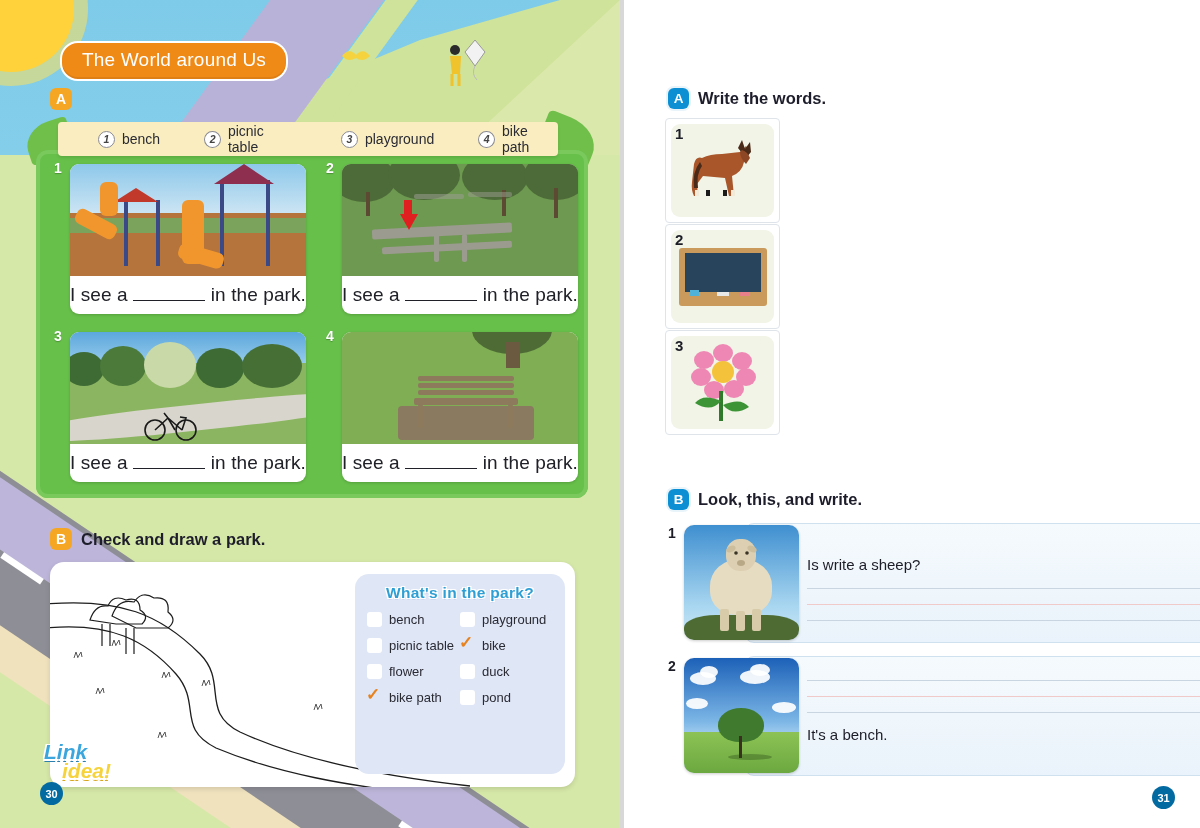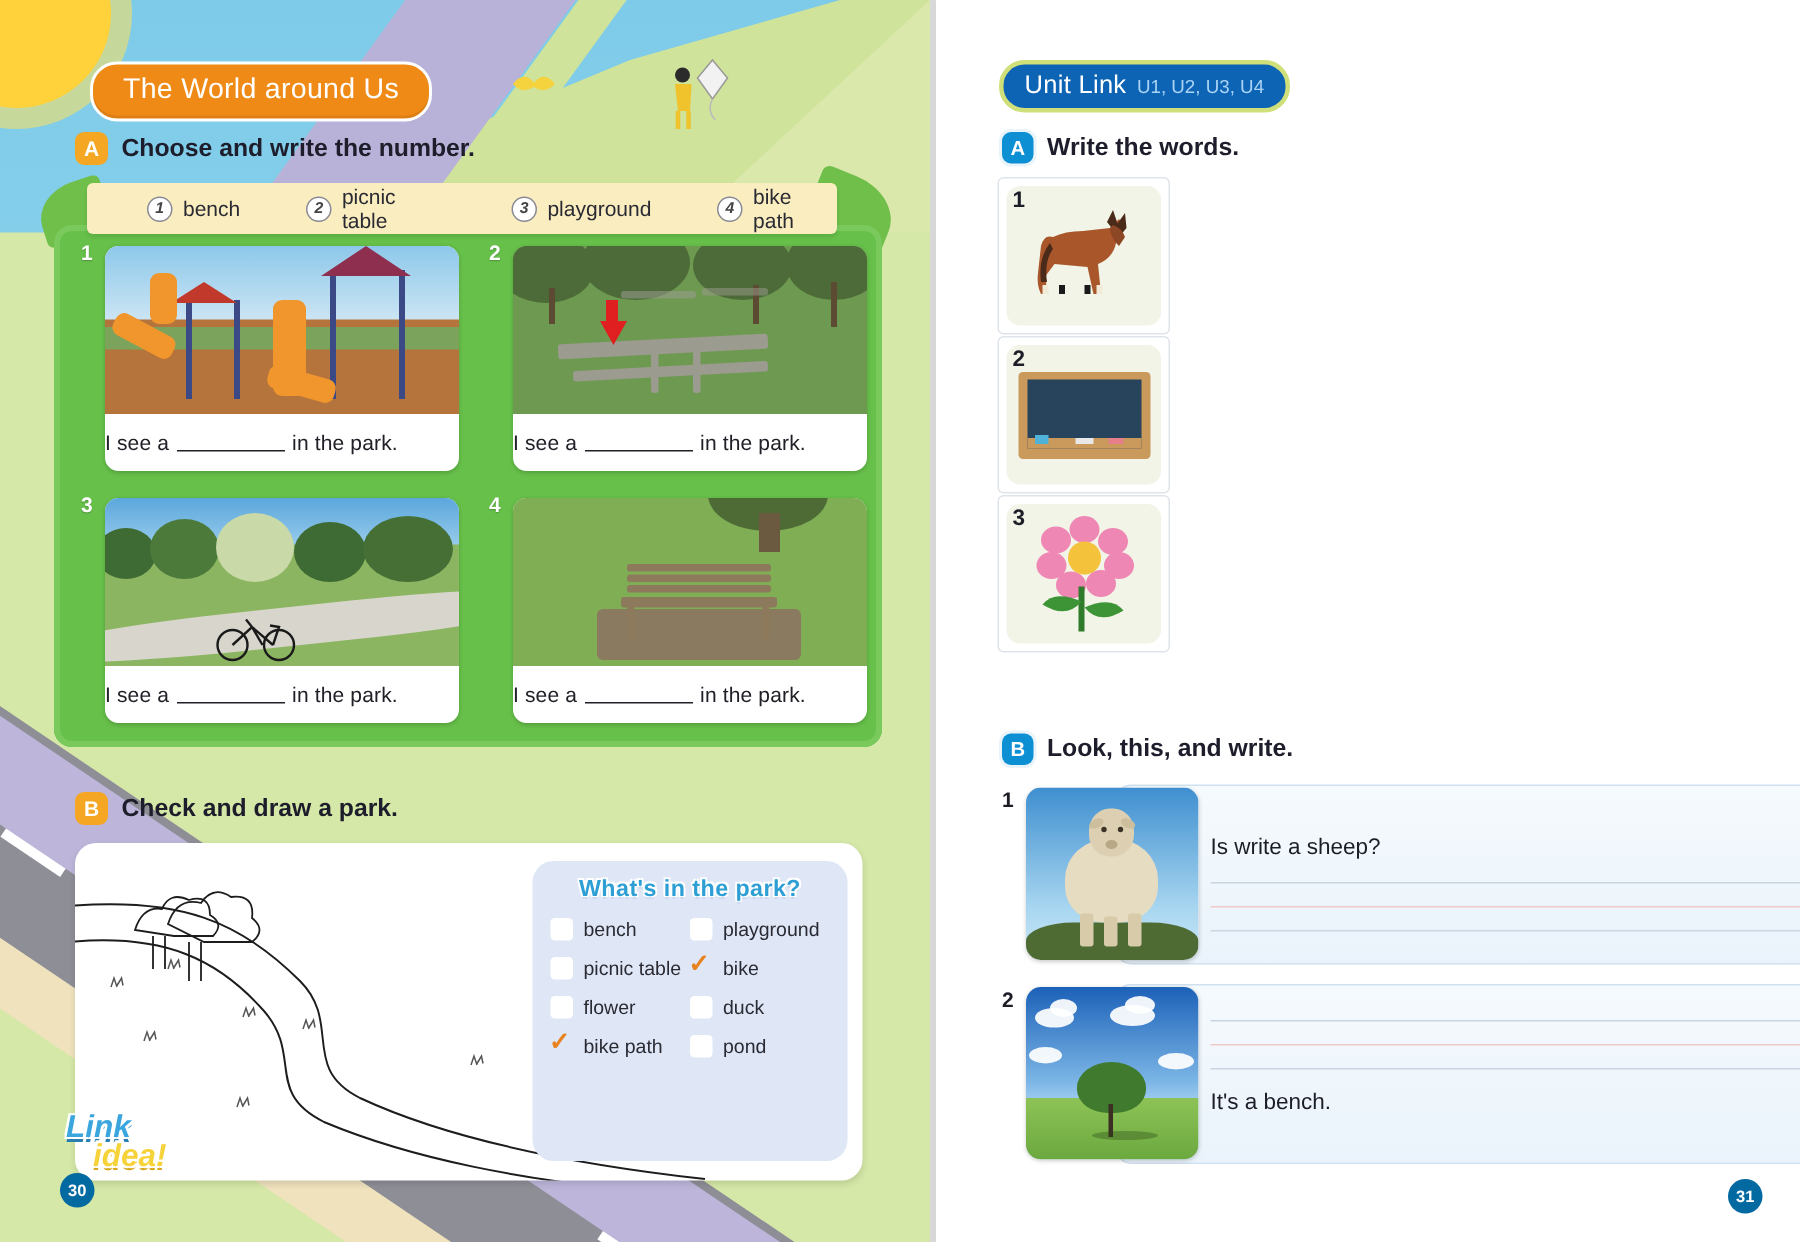--- a/index.html
+++ b/index.html
@@ -103,22 +103,22 @@
     background:#67c04a; border-radius:12px; z-index:5;
     box-shadow: inset 0 0 0 4px #79c95d;
   }
   .card {
     position:absolute; width:236px; height:150px;
     background:#fff; border-radius:9px; overflow:hidden;
     box-shadow: 0 1px 3px rgba(0,0,0,.18);
   }
   .card .photo { width:100%; height:112px; position:relative; overflow:hidden; }
   .card .cap {
-    height:38px; display:flex; align-items:center; justify-content:flex-start;
-    font-size:14px; color:#202028; letter-spacing:.1px;
+    height:38px; display:flex; align-items:center; justify-content:space-between;
+    font-size:19px; color:#202028; letter-spacing:.1px;
   }
   .cap .blank { display:inline-block; width:72px; border-bottom:1.4px solid #202028; margin:0 5px; height:12px; }
   .card-num {
     position:absolute; font-size:14px; font-weight:bold; color:#fff; z-index:7;
     text-shadow: 0 1px 1px rgba(0,0,0,.25);
   }
 
   
   .ph { position:absolute; inset:0; }
   .sky2 { position:absolute; left:0; top:0; width:100%; height:46%; background:linear-gradient(#8dc8ea,#cfe6f4); }
@@ -289,21 +289,20 @@
     <svg style="position:absolute;left:440px;top:42px;width:40px;height:46px">
       <circle cx="15" cy="8" r="5" fill="#2b2b2b"></circle>
       <path d="M10,14 L21,14 L20,32 L12,32 Z" fill="#f0c22b"></path>
       <path d="M12,32 L12,44 M19,32 L19,44" stroke="#f0c22b" stroke-width="3"></path>
     </svg>
 
     <div class="title-pill">The World around Us</div>
 
     <div class="act-head" style="left:50px; top:88px;">
       <span class="badge-a">A</span>
-      <span class="act-title">Choose and write the number.</span>
     </div>
 
     <div class="leaf" style="left:26px; top:122px; width:46px; height:38px; transform:rotate(-18deg); z-index:5;"></div>
     <div class="leaf" style="left:540px; top:118px; width:56px; height:44px; transform:rotate(22deg) scaleX(-1); z-index:5;"></div>
 
     <div class="wordbank-wrap">
       <div class="wordbank">
         <div class="wb-item">
           <span class="wb-num">1</span>
           <span>bench</span>
@@ -497,24 +496,20 @@
       <div class="yi-word yi-your">Link</div>
       <div class="yi-word yi-idea">idea!</div>
     </div>
     <div class="pagenum" style="left:40px; top:782px;">30</div>
   </div>
 
   <div class="gutter"></div>
 
   <div class="page-right">
 
-    <div class="unit-link">
-      <span class="ul-main">Unit Link</span>
-      <span class="ul-sub">U1, U2, U3, U4</span>
-    </div>
 
     <div class="act-head" style="left:44px; top:88px;">
       <span class="badge-a2">A</span>
       <span class="act-title">Write the words.</span>
     </div>
 
     <div class="wcard" style="left:41px; top:118px;">
       <div class="wcard-inner">
         <svg width="86" height="70" viewBox="0 0 86 70">
           <path d="M22,22 q-6,-2 -8,6 l-2,18 q-1,8 2,14 l4,0 l-1,-12 l6,-8 l22,2 l4,18 l5,0 l-2,-20 q10,-4 12,-14 l6,-10 l-4,-6 l-6,6 l-18,2 q-12,0 -20,4z" fill="#a9562b"></path>

